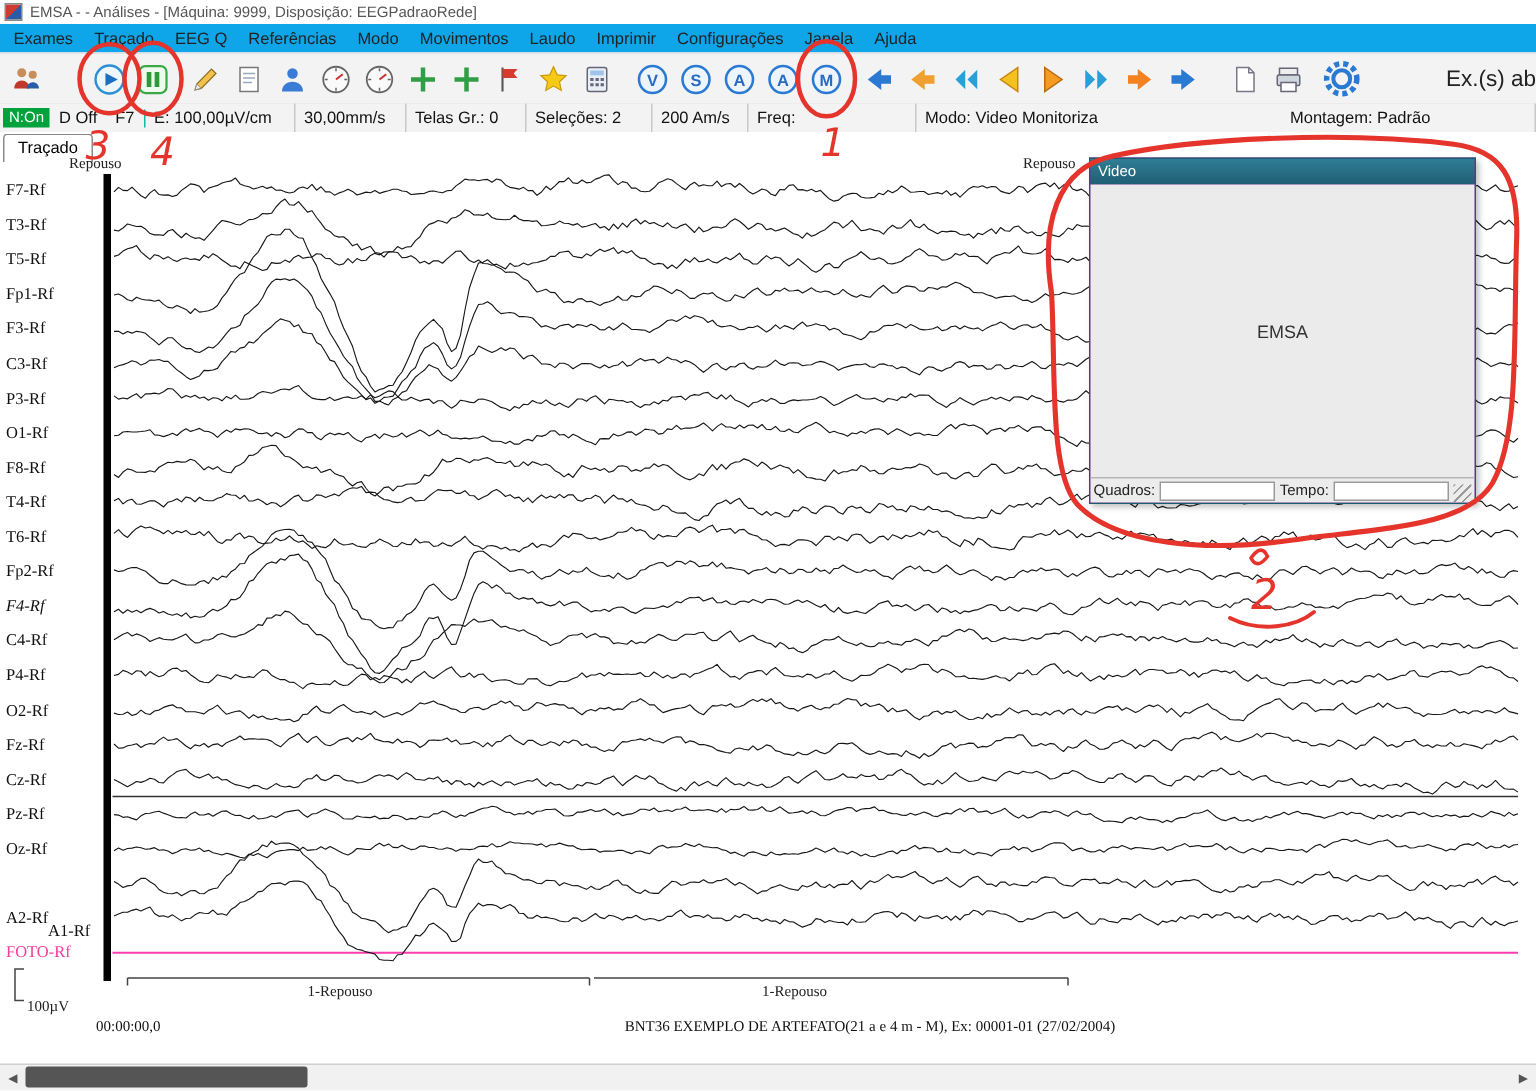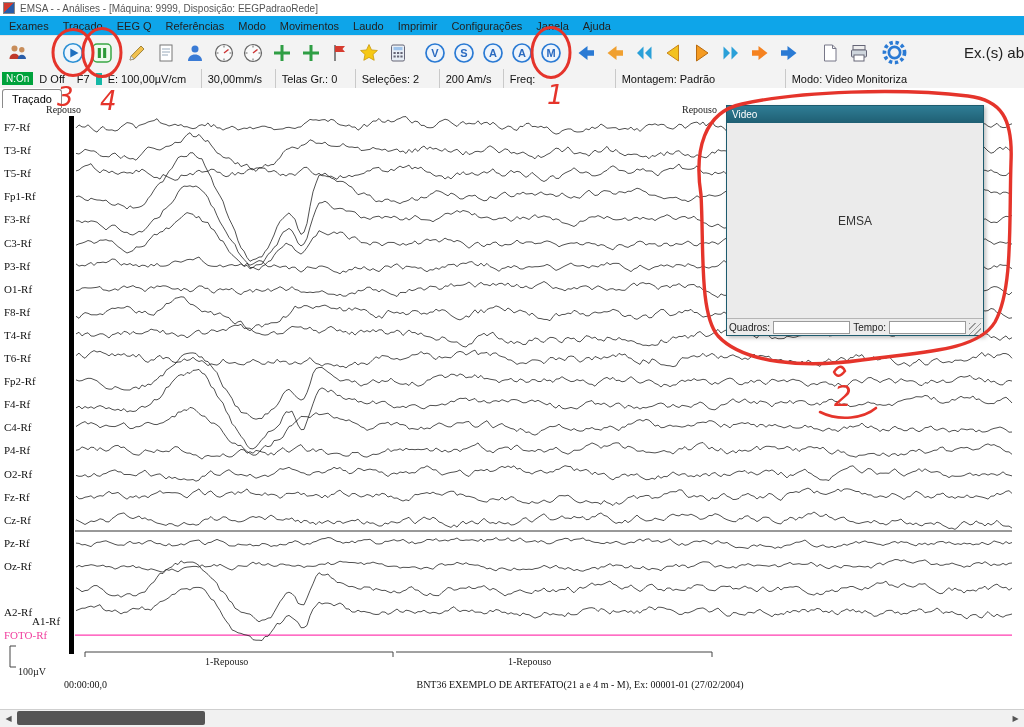--- a/index.html
+++ b/index.html
@@ -21,21 +21,21 @@
   .tb-icon{width:24px;height:24px;flex:none;display:flex;align-items:center;justify-content:center;}
   .tb-icon svg{width:22px;height:22px;}
   .tb-icon.big{width:28px;height:28px;}
   .tb-icon.big svg{width:27px;height:27px;}
   .ex-label{margin-left:auto;font-size:15px;color:#222;white-space:nowrap;padding-right:0;}
 
   .toolbar2{position:absolute;top:69px;left:0;right:0;height:19px;background:#f3f3f3;
             border-bottom:1px solid #cccccc;display:flex;align-items:center;font-size:11px;color:#111;}
   .t2-badge{background:#00a23c;color:#fff;padding:1px 4px;font-size:10px;margin-left:2px;flex:none;}
   .t2-plain{padding:0 6px;flex:none;white-space:nowrap;}
-  .t2-sep{border-right:6px solid #14b8a6;}
+  .t2-sep{border-right:1px solid #14b8a6;}
   .t2-cell{padding:0 6px;border-right:1px solid #c9c9c9;height:100%;display:flex;align-items:center;
            white-space:nowrap;overflow:hidden;flex:none;box-sizing:border-box;}
 
   .tabrow{position:absolute;top:88px;left:0;right:0;height:20px;background:#fff;}
   .tab{position:absolute;left:2px;top:1px;width:58px;height:18px;border:1px solid #8a8a8a;border-bottom:none;
        border-radius:3px 3px 0 0;background:#fff;font-size:11px;display:flex;align-items:center;justify-content:center;}
 
   #eeg-area{position:absolute;left:0;top:0;width:1024px;height:727px;z-index:2;pointer-events:none;}
   .ch-label{position:absolute;left:4px;transform:translateY(-50%);font-size:11px;color:#111;
             font-family:"Liberation Serif",serif;white-space:nowrap;}
@@ -278,22 +278,22 @@
 <div class="toolbar2">
   <span class="t2-badge">N:On</span>
   <span class="t2-plain">D Off</span>
   <span class="t2-plain t2-sep">F7</span>
 <div class="t2-cell" style="width: 100px;">E: 100,00µV/cm</div>
     <div class="t2-cell" style="width: 74px;">30,00mm/s</div>
     <div class="t2-cell" style="width: 80px;">Telas Gr.: 0</div>
     <div class="t2-cell" style="width: 84px;">Seleções: 2</div>
     <div class="t2-cell" style="width: 64px;">200 Am/s</div>
     <div class="t2-cell" style="width: 112px;">Freq:</div>
+    <div class="t2-cell" style="flex: 1 1 0%; border-right: none;">Modo: Video Monitoriza</div>
     <div class="t2-cell" style="width: 170px;">Montagem: Padrão</div>
-    <div class="t2-cell" style="flex: 1 1 0%; border-right: none;">Modo: Video Monitoriza</div>
   </div>
 
 <div class="tabrow">
   <div class="tab">Traçado</div>
 </div>
 
 <svg id="trace-svg">
     <path d="M71.5 116 V654" stroke="#000" stroke-width="5" fill="none"></path>
     <path d="M75 531 H1012" stroke="#333" stroke-width="1" fill="none"></path>
     <path d="M75 635.2 H1012" stroke="#ff3db0" stroke-width="1.3" fill="none"></path>
@@ -337,21 +337,21 @@
     <div class="ch-label" style="top: 173.2px;">T5-Rf</div>
     <div class="ch-label" style="top: 196.3px;">Fp1-Rf</div>
     <div class="ch-label" style="top: 219.4px;">F3-Rf</div>
     <div class="ch-label" style="top: 242.5px;">C3-Rf</div>
     <div class="ch-label" style="top: 265.6px;">P3-Rf</div>
     <div class="ch-label" style="top: 288.7px;">O1-Rf</div>
     <div class="ch-label" style="top: 311.8px;">F8-Rf</div>
     <div class="ch-label" style="top: 334.9px;">T4-Rf</div>
     <div class="ch-label" style="top: 358px;">T6-Rf</div>
     <div class="ch-label" style="top: 381.1px;">Fp2-Rf</div>
-    <div class="ch-label" style="top: 404.2px;">F4-Rf</div>
+    <div class="ch-label" style="top: 404.2px; font-style: italic;">F4-Rf</div>
     <div class="ch-label" style="top: 427.3px;">C4-Rf</div>
     <div class="ch-label" style="top: 450.4px;">P4-Rf</div>
     <div class="ch-label" style="top: 473.5px;">O2-Rf</div>
     <div class="ch-label" style="top: 496.6px;">Fz-Rf</div>
     <div class="ch-label" style="top: 519.7px;">Cz-Rf</div>
     <div class="ch-label" style="top: 542.8px;">Pz-Rf</div>
     <div class="ch-label" style="top: 565.9px;">Oz-Rf</div>
     <div class="ch-label" style="top: 621px; margin-left: 28px;">A1-Rf</div>
     <div class="ch-label" style="top: 612.1px;">A2-Rf</div>
     <div class="ch-label foto" style="top: 635.2px;">FOTO-Rf</div>

